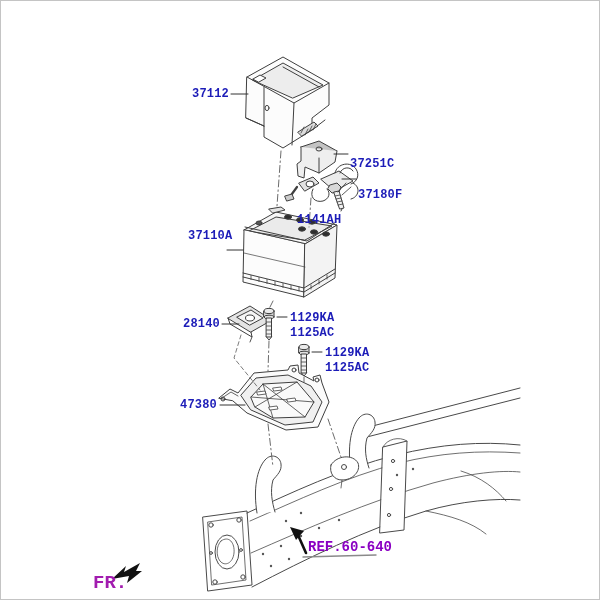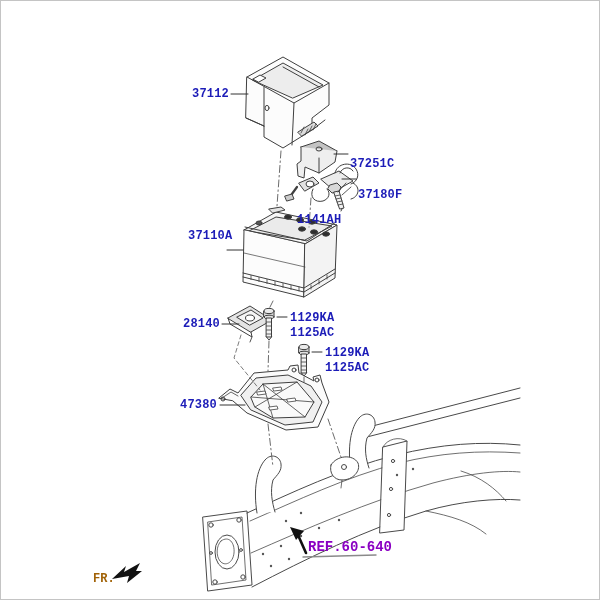--- a/index.html
+++ b/index.html
@@ -4,21 +4,21 @@
 <style>
   html,body{margin:0;padding:0;background:#fff;}
   #page{position:relative;width:598px;height:598px;border:1px solid #c4c4c4;background:#fff;
         font-family:Liberation Mono, monospace;overflow:hidden;}
   #art{position:absolute;left:0;top:0;}
   .callout{position:absolute;font-size:12px;font-weight:700;color:var(--link-blue,#1c1cb8);
            white-space:nowrap;letter-spacing:.2px;cursor:pointer;line-height:13px;}
   .callout.two{line-height:15px;}
   .ref{position:absolute;font-size:14px;font-weight:700;color:var(--link-purple,#8a00c2);
        white-space:nowrap;cursor:pointer;}
-  .fr{position:absolute;font-size:12px;font-weight:700;color:#a16207;}
+  .fr{position:absolute;font-size:19px;font-weight:700;color:#a21caf;}
   svg *{vector-effect:non-scaling-stroke;}
 </style>
 </head>
 <body>
 
 <div id="page" style="--link-blue: #1c1cb8; --link-purple: #8a00c2;">
 
   <svg id="art" width="600" height="600" viewBox="0 0 600 600">
     <g stroke="#3f3f3f" stroke-width="1" fill="none" stroke-linejoin="round" stroke-linecap="round">
 

